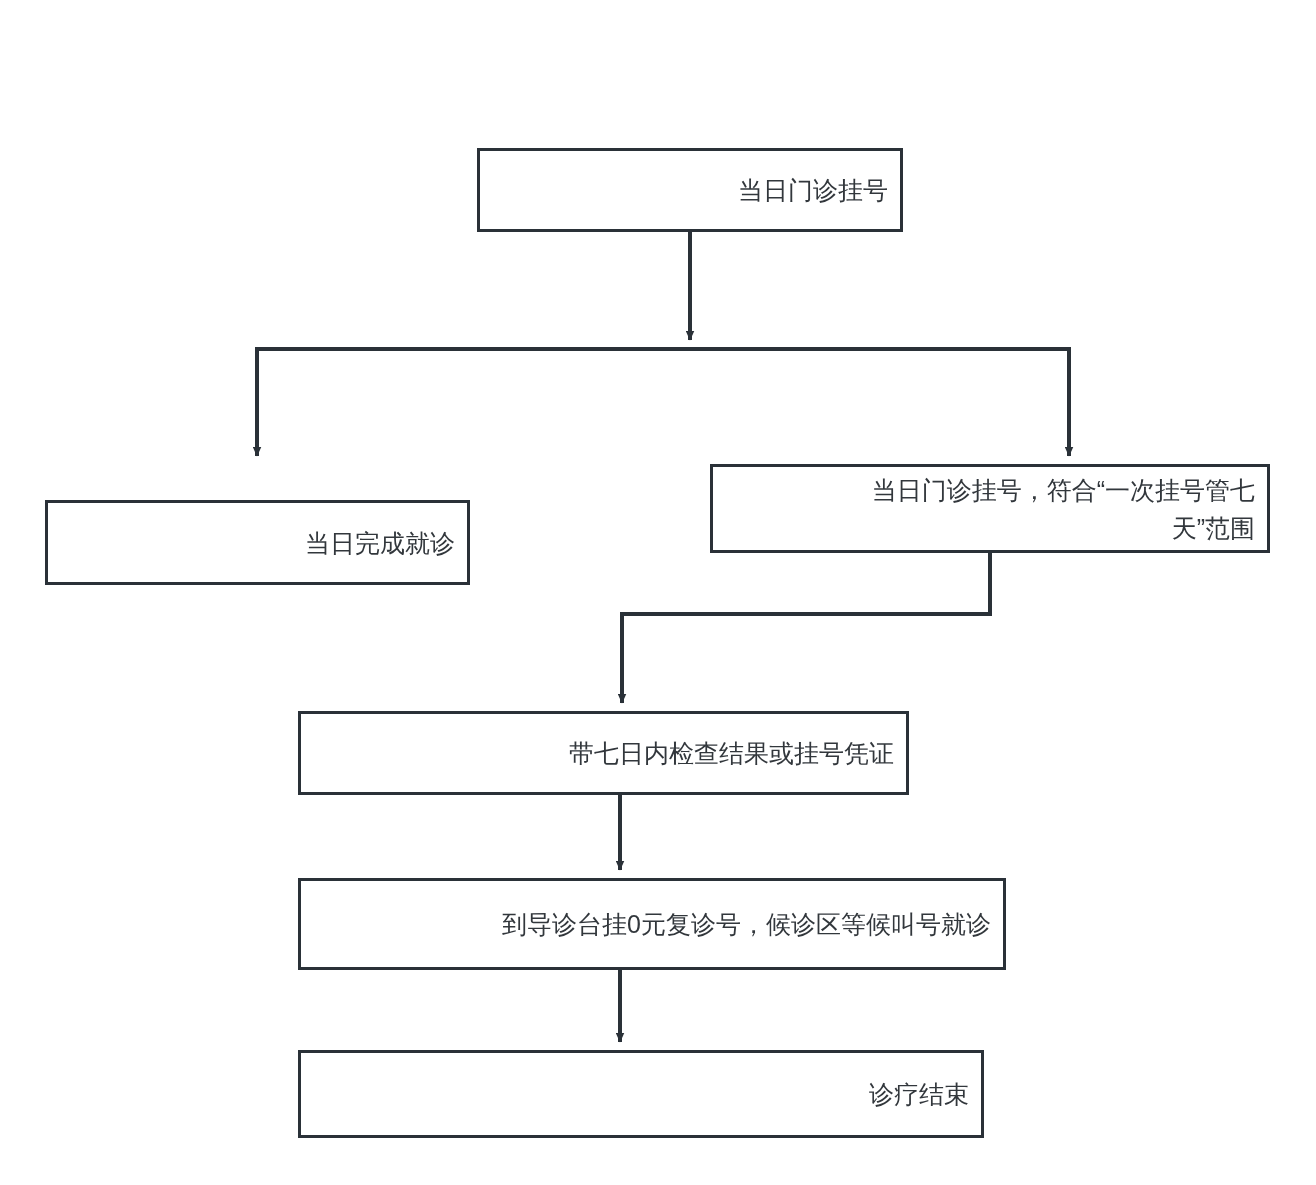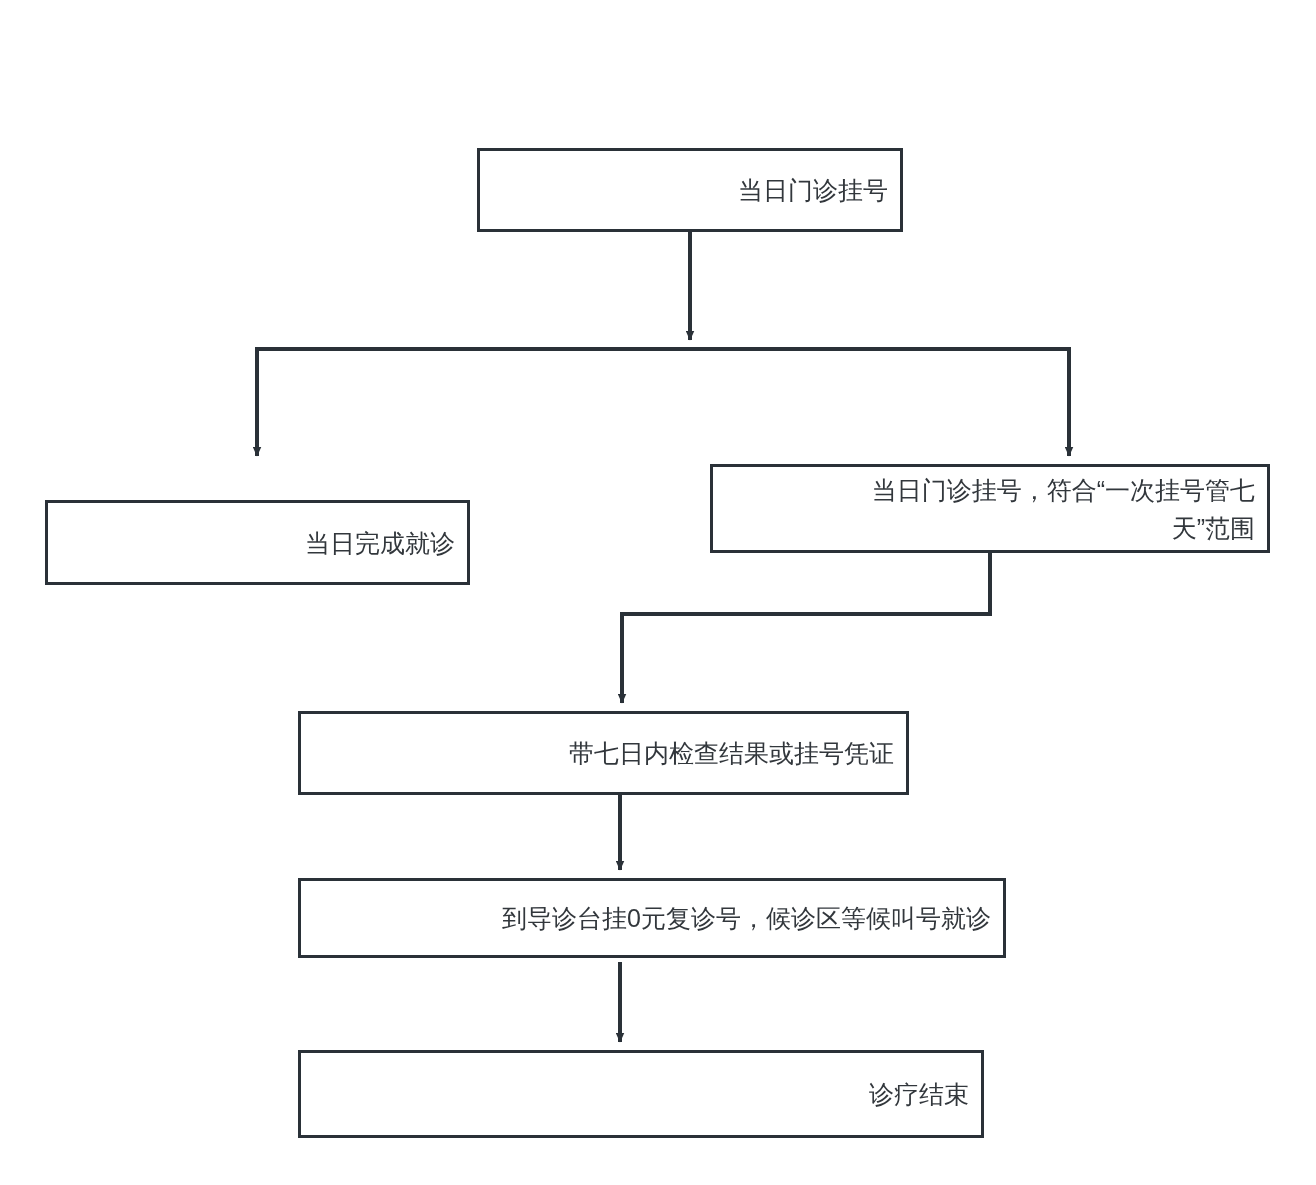--- a/index.html
+++ b/index.html
@@ -111,21 +111,21 @@
 
   <div class="node-box" style="left:710px; top:464px; width:560px; height:89px;">
     <span class="node-text" style="white-space: pre-line;">当日门诊挂号，符合“一次挂号管七
 天”范围</span>
   </div>
 
   <div class="node-box" style="left:298px; top:711px; width:611px; height:84px;">
     <span class="node-text">带七日内检查结果或挂号凭证</span>
   </div>
 
-  <div class="node-box" style="left:298px; top:878px; width:708px; height:80px;">
+  <div class="node-box" style="left:298px; top:878px; width:708px; height:92px;">
     <span class="node-text">到导诊台挂0元复诊号，候诊区等候叫号就诊</span>
   </div>
 
   <div class="node-box" style="left:298px; top:1050px; width:686px; height:88px;">
     <span class="node-text">诊疗结束</span>
   </div>
 
 </div>
 
 </body></html>

